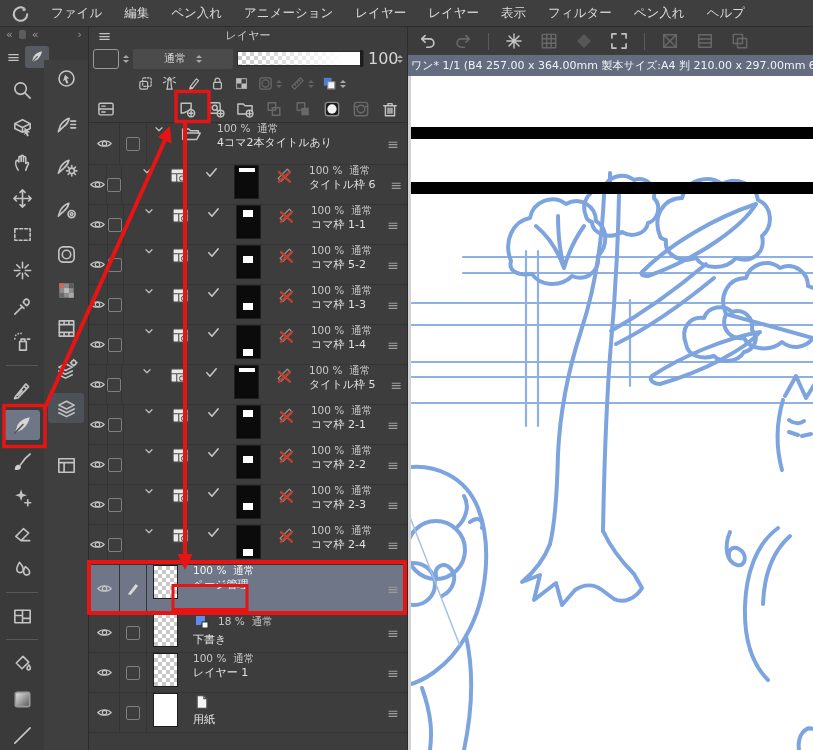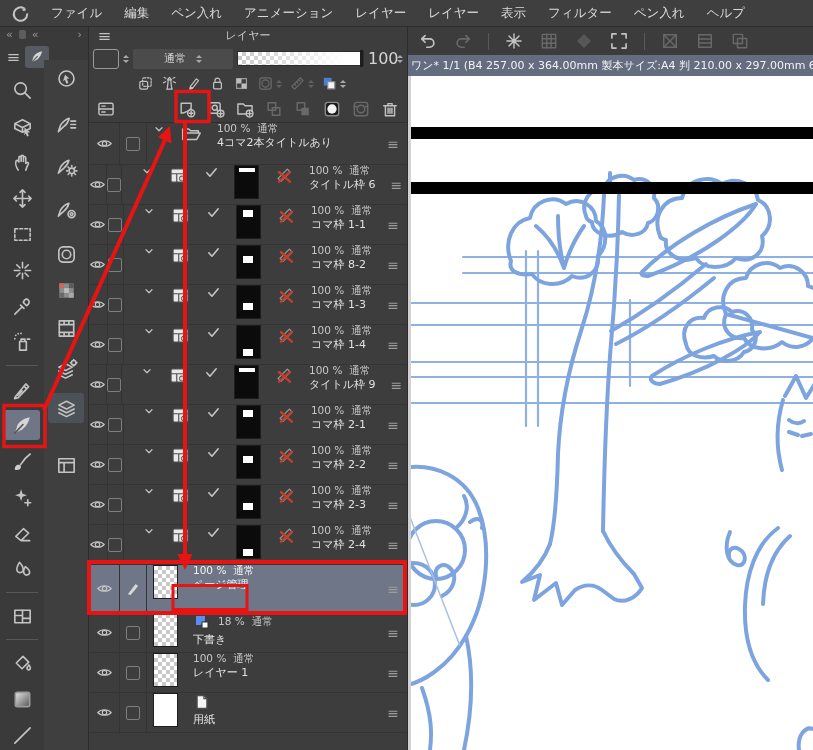--- a/index.html
+++ b/index.html
@@ -797,21 +797,21 @@
             <span class="mark square" style="top: 32%;"></span>
           </div>
           <svg class="ic rx-ic" viewBox="0 0 24 24">
             <use href="#i-ruler-x"></use>
           </svg>
           <div class="ltext">
             <div class="l1">
               <span>100 %</span>
               <span>通常</span>
             </div>
-            <div class="l2">コマ枠 8-2</div>
+            <div class="l2">コマ枠 5-2</div>
           </div>
           <div class="grip">≡</div>
         </div>
       </div>
       <div class="lrow child">
         <div class="cell eyec">
           <svg class="ic " viewBox="0 0 24 24">
             <use href="#i-eye"></use>
           </svg>
         </div>
@@ -902,21 +902,21 @@
             <span class="mark bar" style="top: 5%;"></span>
           </div>
           <svg class="ic rx-ic" viewBox="0 0 24 24">
             <use href="#i-ruler-x"></use>
           </svg>
           <div class="ltext">
             <div class="l1">
               <span>100 %</span>
               <span>通常</span>
             </div>
-            <div class="l2">タイトル枠 9</div>
+            <div class="l2">タイトル枠 5</div>
           </div>
           <div class="grip">≡</div>
         </div>
       </div>
       <div class="lrow child">
         <div class="cell eyec">
           <svg class="ic " viewBox="0 0 24 24">
             <use href="#i-eye"></use>
           </svg>
         </div>

